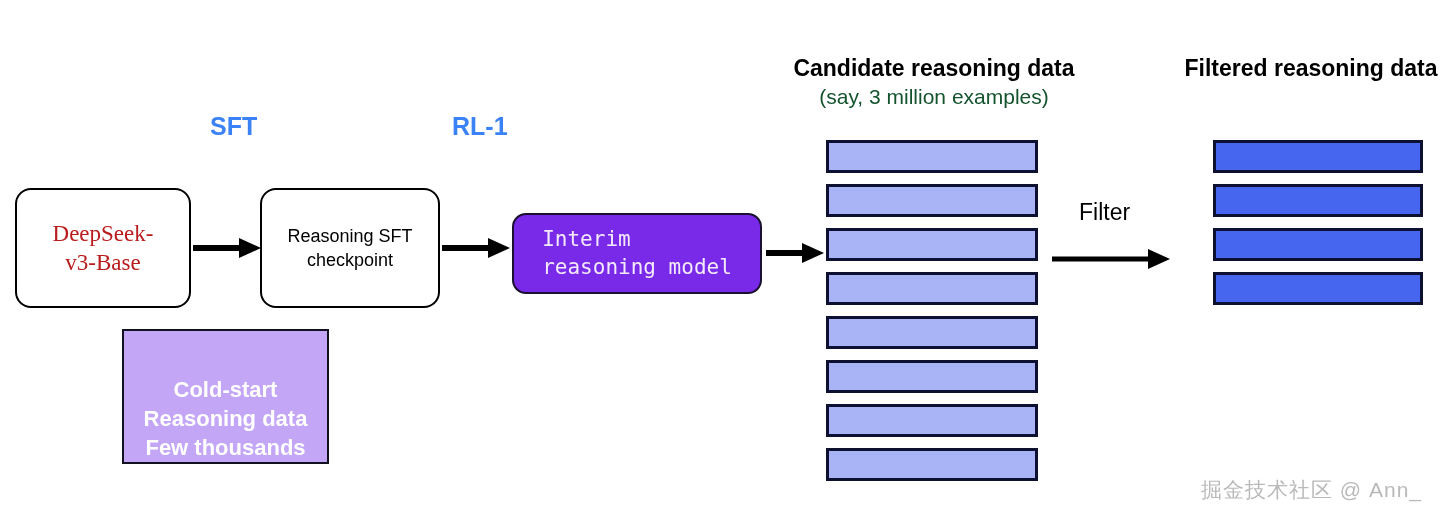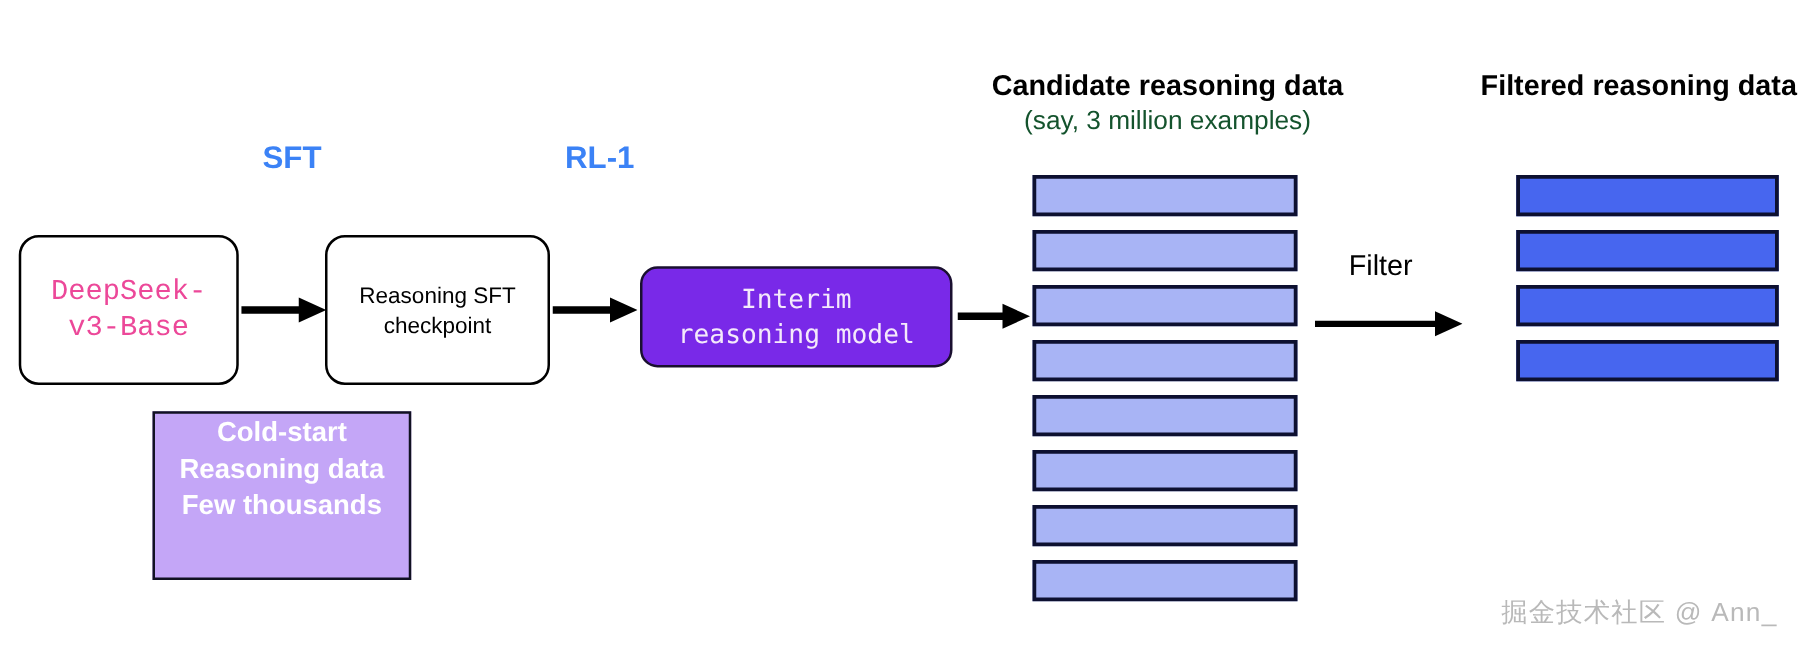--- a/index.html
+++ b/index.html
@@ -34,61 +34,61 @@
     box-sizing: border-box;
     background: #ffffff;
     border: 2.5px solid #000000;
     border-radius: 16px;
     display: flex;
     align-items: center;
     justify-content: center;
     text-align: center;
   }
   .node-mono-blue {
-    font-family: Liberation Mono, monospace;
+    font-family: Liberation Serif, serif;
     font-size: 23px;
     line-height: 1.28;
-    color: #ec4899;
+    color: #b91c1c;
     white-space: pre-line;
   }
   .node-sans-black {
     font-family: "Liberation Sans", sans-serif;
     font-size: 18px;
     line-height: 1.35;
     color: #000000;
     white-space: pre-line;
   }
 
   
   .purple-box {
     box-sizing: border-box;
     background: #7929e8;
     border: 2.5px solid #1a1030;
     border-radius: 14px;
     display: flex;
     align-items: center;
     justify-content: center;
-    text-align: center;
+    text-align: left;
   }
   .purple-box-text {
     font-family: "DejaVu Sans Mono", monospace;
     font-size: 21px;
     line-height: 1.3;
     color: #f4e9fb;
     white-space: pre-line;
   }
 
   
   .coldstart-box {
     box-sizing: border-box;
     background: #c4a6f7;
     border: 2px solid #111122;
     border-radius: 0px;
     display: flex;
-    align-items: flex-start;
+    align-items: flex-end;
     justify-content: center;
     text-align: center;
   }
   .coldstart-text {
     font-family: "Liberation Sans", sans-serif;
     font-weight: bold;
     font-size: 22px;
     line-height: 1.32;
     color: #ffffff;
     white-space: pre-line;

